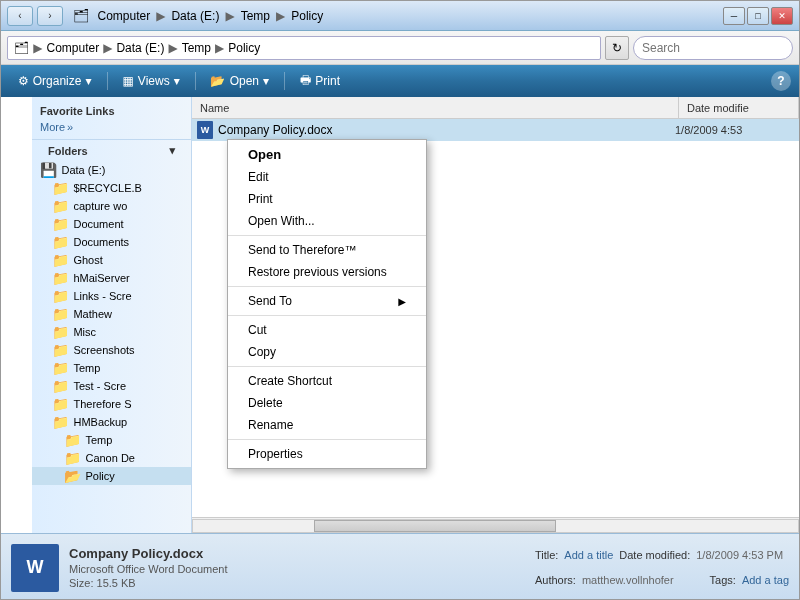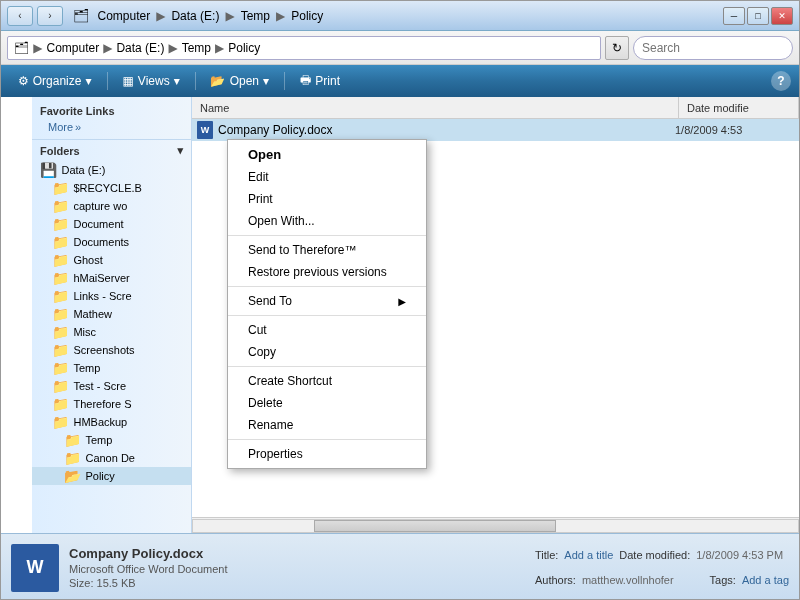--- a/index.html
+++ b/index.html
@@ -153,30 +153,30 @@
       padding: 4px 0;
       margin-left: 31px;
     }
     #favorite-links-header {
       padding: 4px 8px 2px;
       font-size: 11px;
       color: #333;
       font-weight: bold;
     }
     #more-link {
-      padding: 2px 16px;
+      padding: 2px 8px;
       font-size: 11px;
       color: #336699;
       cursor: pointer;
       display: flex;
       align-items: center;
       gap: 2px;
     }
     #folders-header {
-      padding: 4px 8px;
+      padding: 4px 16px;
       font-size: 11px;
       font-weight: bold;
       color: #333;
       display: flex;
       align-items: center;
       justify-content: space-between;
       border-top: 1px solid #c0d8f0;
       margin-top: 4px;
     }
     .folder-tree {

